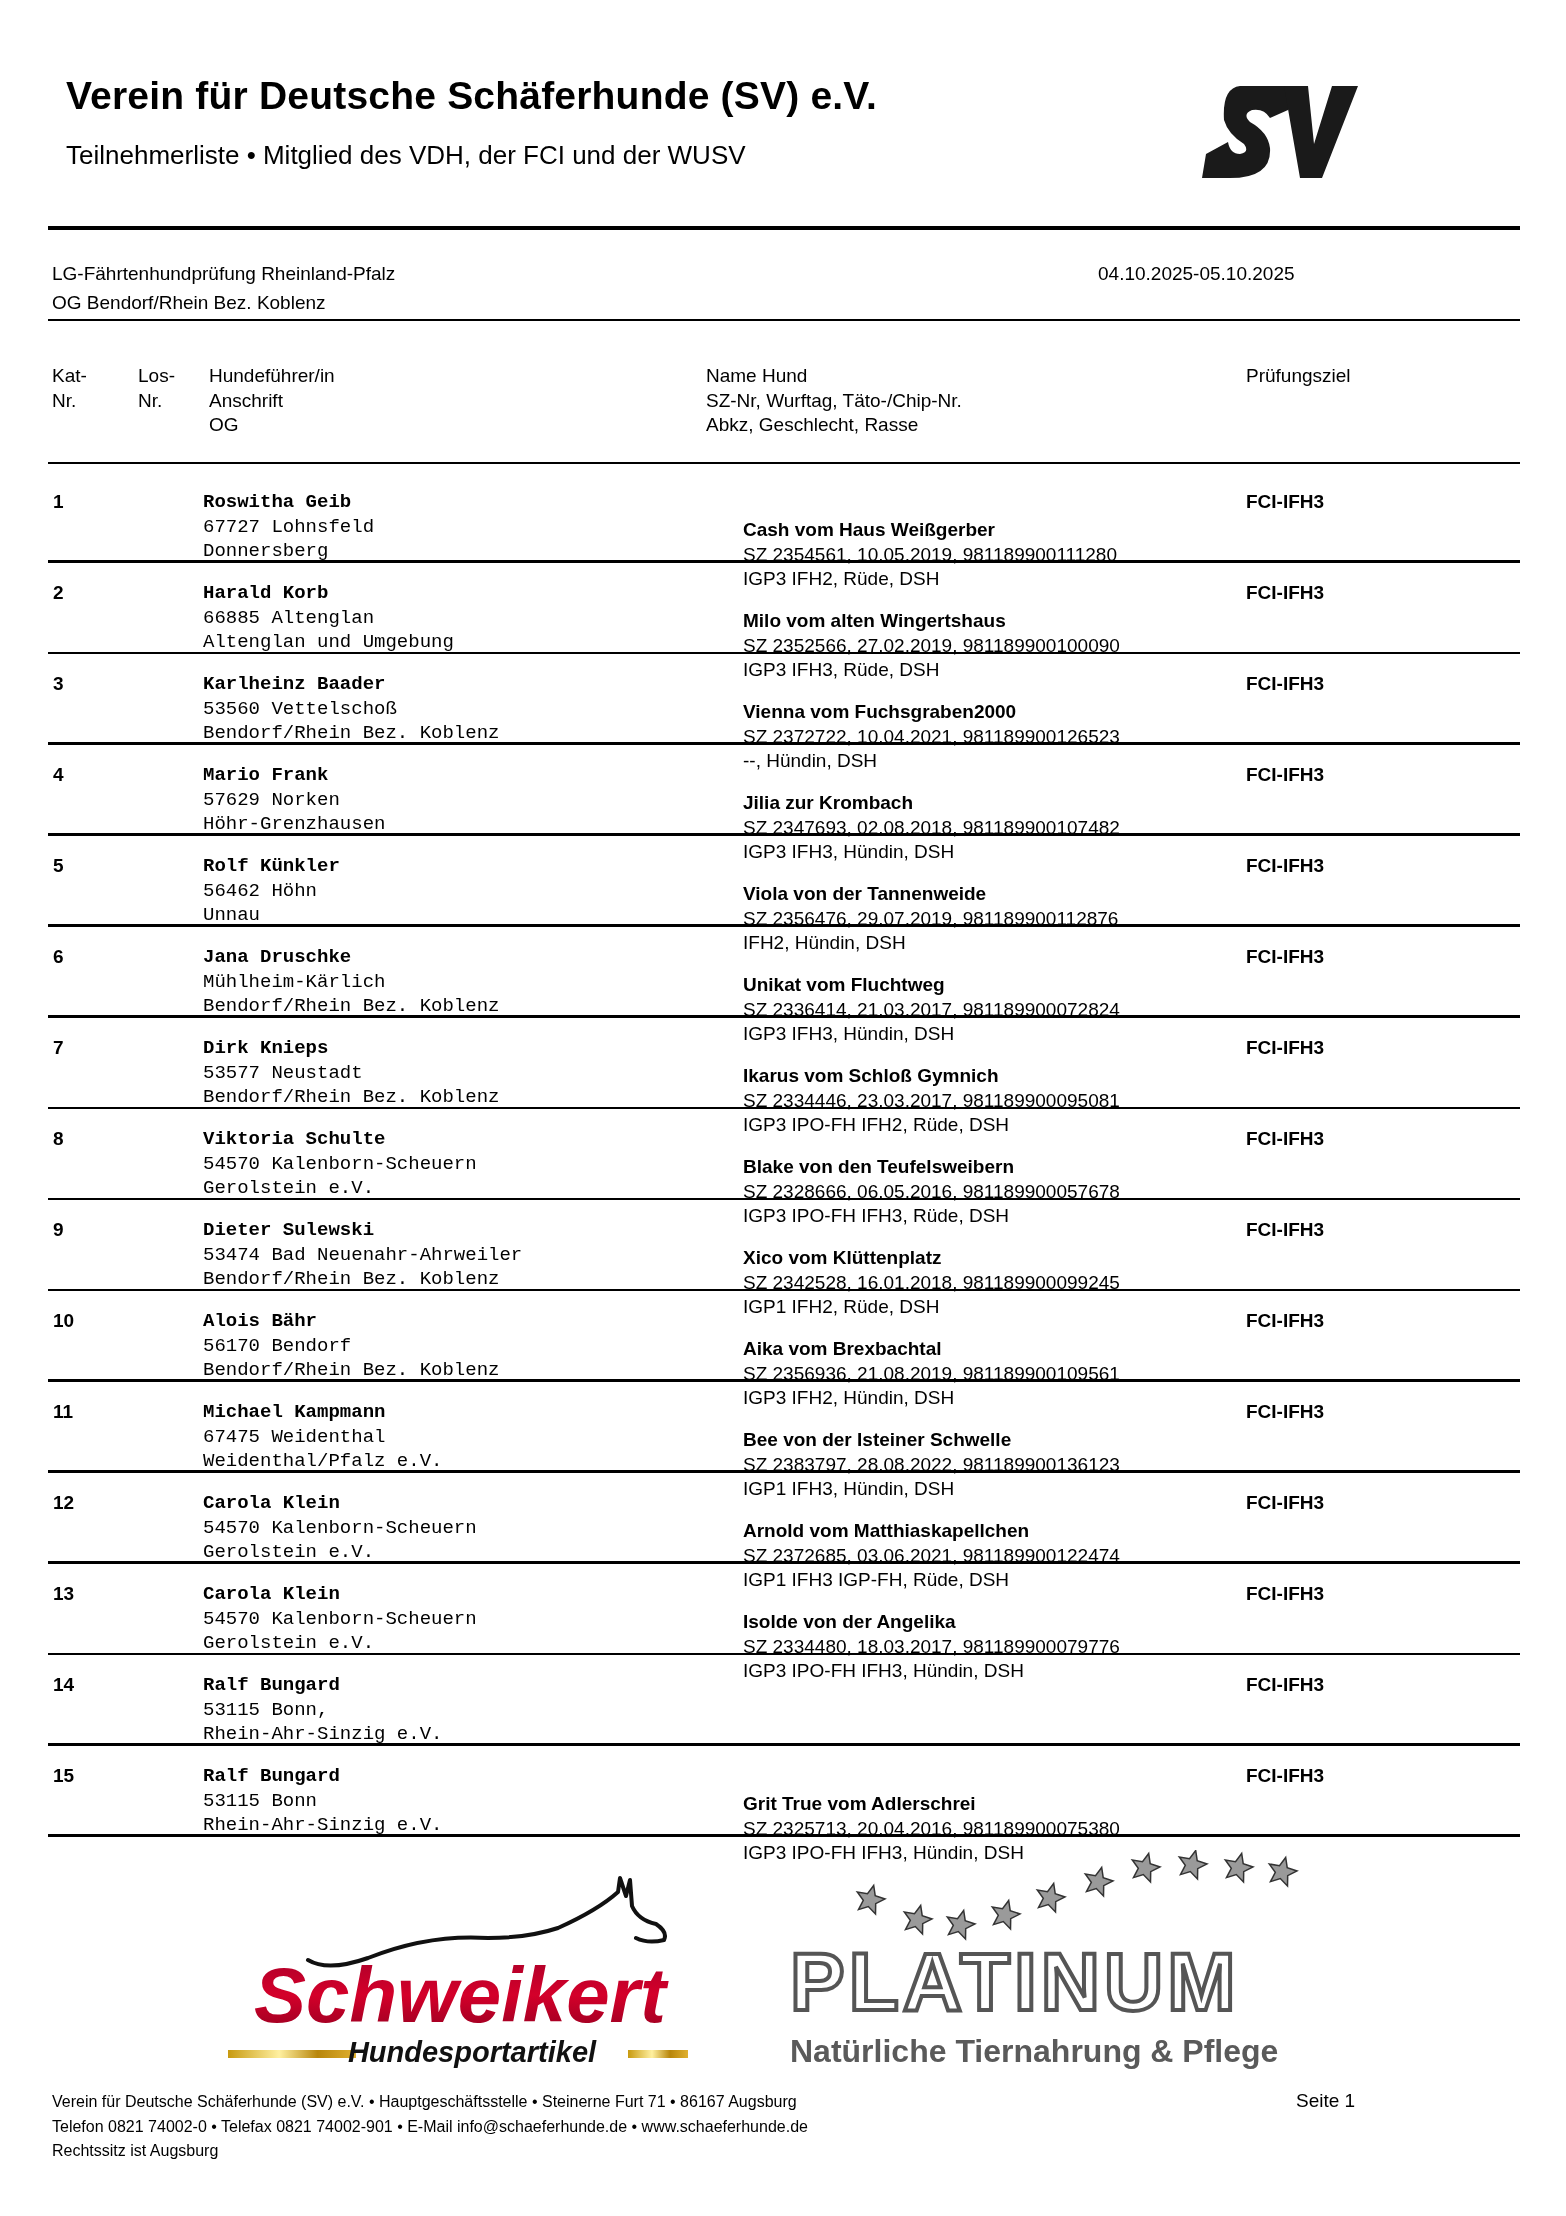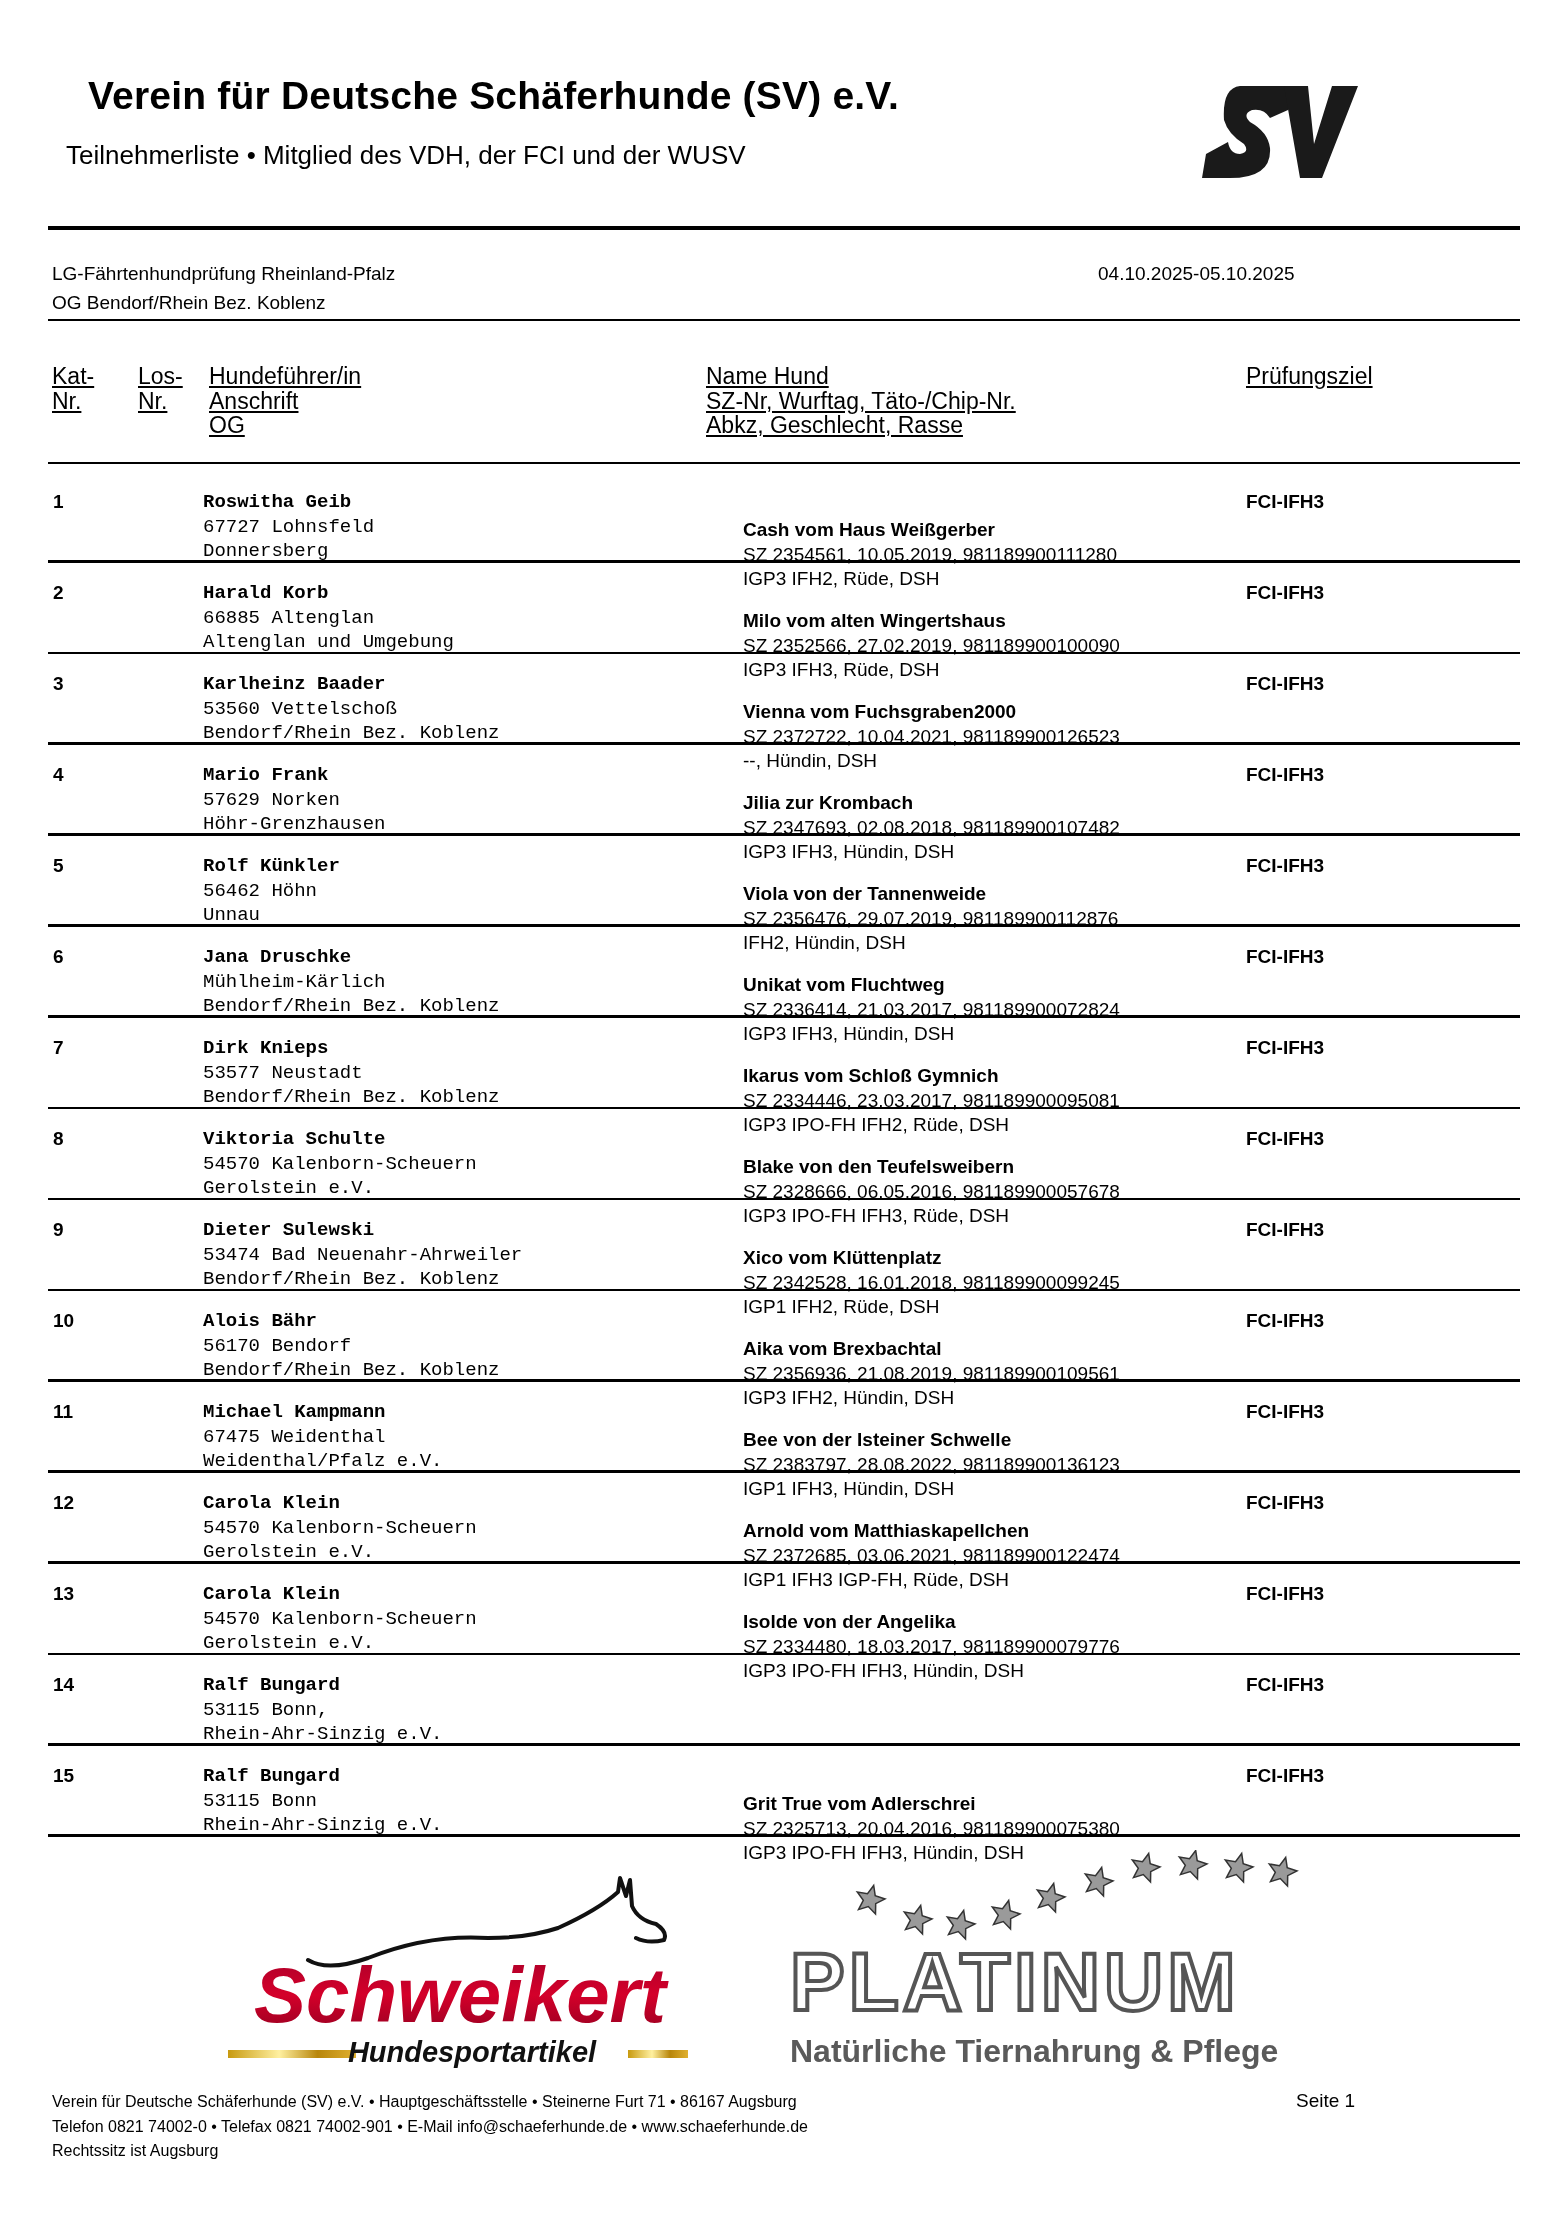--- a/index.html
+++ b/index.html
@@ -10,36 +10,35 @@
     color: #000000;
     overflow: hidden;
   }
   .abs { position: absolute; }
 
   
   .org-title {
     left: 66px; top: 74px;
     font-size: 39px; font-weight: bold; letter-spacing: 0.2px;
     white-space: nowrap;
-    margin-left: 22px;
   }
   .org-subtitle {
     left: 66px; top: 140px;
     font-size: 26px; white-space: nowrap;
   }
   .sv-logo { left: 1200px; top: 82px; width: 160px; height: 100px; }
   .rule-thick { left: 48px; width: 1472px; height: 4px; background: #000; }
   .rule-thin  { left: 48px; width: 1472px; height: 2px; background: #000; }
 
   .event-name { left: 52px; top: 263px; font-size: 19px; white-space: nowrap; }
   .event-club { left: 52px; top: 292px; font-size: 19px; white-space: nowrap; }
   .event-date { left: 1098px; top: 263px; font-size: 19px; white-space: nowrap; }
 
   
-  .colhead { font-size: 23px; line-height: 24.5px; white-space: nowrap; text-decoration: underline; }
+  .colhead { font-size: 19px; line-height: 24.5px; white-space: nowrap; }
   .ch-kat  { left: 52px;  top: 364px; }
   .ch-los  { left: 138px; top: 364px; }
   .ch-hf   { left: 209px; top: 364px; }
   .ch-hund { left: 706px; top: 364px; }
   .ch-ziel { left: 1246px; top: 364px; }
 
   
   .table { left: 48px; top: 472px; width: 1472px; }
   .row {
     position: relative;

